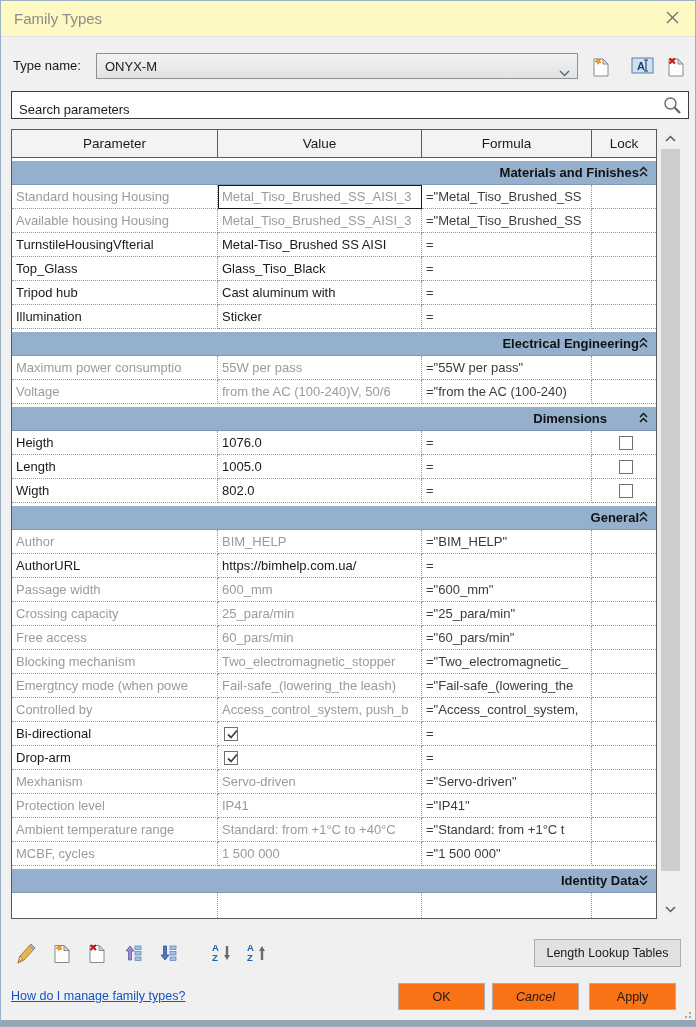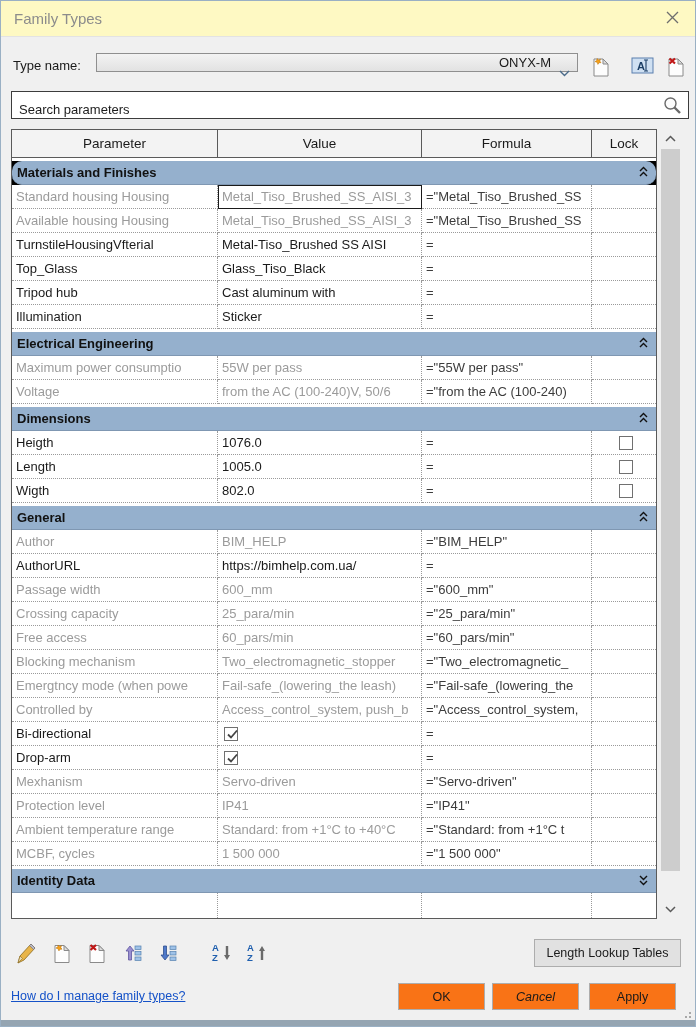--- a/index.html
+++ b/index.html
@@ -8,33 +8,33 @@
     border:1px solid #9ab0c4;overflow:hidden;}
   
   .titlebar{position:absolute;left:0;top:0;width:100%;height:36px;background:#fef9c3;
     border-bottom:1px solid #e3e3e3;display:flex;align-items:center;}
   .title{color:#8c8c8c;font-size:15px;padding-left:13px;}
   .closebtn{position:absolute;right:10px;top:6px;width:26px;height:24px;border:none;background:transparent;
     color:#6e6e6e;font-size:17px;line-height:22px;cursor:pointer;padding:0;}
   
   .typerow{position:absolute;left:0;top:52px;width:100%;height:28px;}
   .typelabel{position:absolute;left:12px;top:5px;font-size:13px;color:#1a1a1a;}
-  .combo{position:absolute;left:95px;top:0;width:482px;height:19px;border:1px solid #8f8f8f;
-    background:linear-gradient(#f3f3f3,#e2e2e2);display:flex;align-items:center;padding:0 26px 0 8px;cursor:default;justify-content:flex-end;}
+  .combo{position:absolute;left:95px;top:0;width:482px;height:26px;border:1px solid #8f8f8f;
+    background:linear-gradient(#f3f3f3,#e2e2e2);display:flex;align-items:center;padding:0 26px 0 8px;cursor:default;}
   .combo .val{font-size:13px;color:#1a1a1a;}
   .combo .chev{position:absolute;right:7px;top:9px;}
   .iconbtn{position:absolute;top:0;width:28px;height:27px;background:transparent;border:none;padding:2px;cursor:pointer;}
   
   .searchbox{position:absolute;left:10px;top:90px;width:678px;height:28px;background:#fff;
     border:1px solid #3c3c3c;display:flex;align-items:center;padding:8px 30px 0 7px;}
   .searchbox .ph{font-size:13px;color:#1c1c1c;}
   .searchbox .mag{position:absolute;right:6px;top:4px;}
   
   .table{position:absolute;left:10px;top:128px;width:646px;height:790px;background:#000000;
-    border:1px solid #5a5a5a;display:flex;flex-direction:column;}
+    border:1px solid #5a5a5a;display:flex;flex-direction:column;text-align:right;}
   .thead{display:grid;grid-template-columns:206px 204px 170px 64px;height:28px;flex:0 0 28px;
     background:#f3f3f3;border-bottom:1px solid #5a5a5a;}
   .thead .hc{display:flex;align-items:center;justify-content:center;font-size:13.5px;color:#1a1a1a;
     border-right:1px solid #5a5a5a;}
   .thead .hc:last-child{border-right:none;}
   .tbody{flex:1 1 auto;display:flex;flex-direction:column;overflow:hidden;}
   .secgap{height:3px;background:#fff;flex:0 0 3px;}
   .sechdr{height:24px;flex:0 0 24px;background:#95b0cd;display:flex;align-items:center;
     padding:0 8px 0 5px;border-bottom:1px solid #7f97b2;cursor:pointer;}
   .sechdr .nm{font-size:13px;font-weight:bold;color:#111;flex:1;}
@@ -127,21 +127,21 @@
 
   <div class="table">
     <div class="thead">
       <div class="hc">Parameter</div>
       <div class="hc">Value</div>
       <div class="hc">Formula</div>
       <div class="hc">Lock</div>
     </div>
     <div class="tbody" id="tbody">
         <div class="secgap"></div>
-        <div class="sechdr" style="background: rgb(149, 176, 205); border-radius: 10px;">
+        <div class="sechdr" style="background: rgb(149, 176, 205);">
           <span class="nm">Materials and Finishes</span>
           <span><svg width="9" height="12" viewBox="0 0 9 12">
               <path d="M1 5 L4.5 1.5 L8 5 M1 10 L4.5 6.5 L8 10" stroke="#111" stroke-width="1.4" fill="none"></path>
             </svg></span>
         </div>
         <div class="trow">
           <div class="tc gray">Standard housing Housing</div>
           <div class="tc gray selcell">Metal_Tiso_Brushed_SS_AISI_3</div>
           <div class="tc fx">="Metal_Tiso_Brushed_SS</div>
           <div class="tc lockcell"></div>
@@ -189,21 +189,21 @@
           <div class="tc fx">="55W per pass"</div>
           <div class="tc lockcell"></div>
         </div>
         <div class="trow">
           <div class="tc gray">Voltage</div>
           <div class="tc gray">from the AC (100-240)V, 50/6</div>
           <div class="tc fx">="from the AC (100-240)</div>
           <div class="tc lockcell"></div>
         </div>
         <div class="secgap"></div>
-        <div class="sechdr" style="background: rgb(149, 176, 205);">
+        <div class="sechdr" style="background: rgb(149, 176, 205); gap: 32px;">
           <span class="nm">Dimensions</span>
           <span><svg width="9" height="12" viewBox="0 0 9 12">
               <path d="M1 5 L4.5 1.5 L8 5 M1 10 L4.5 6.5 L8 10" stroke="#111" stroke-width="1.4" fill="none"></path>
             </svg></span>
         </div>
         <div class="trow">
           <div class="tc dark">Heigth</div>
           <div class="tc dark">1076.0</div>
           <div class="tc fx">=</div>
           <div class="tc lockcell">

